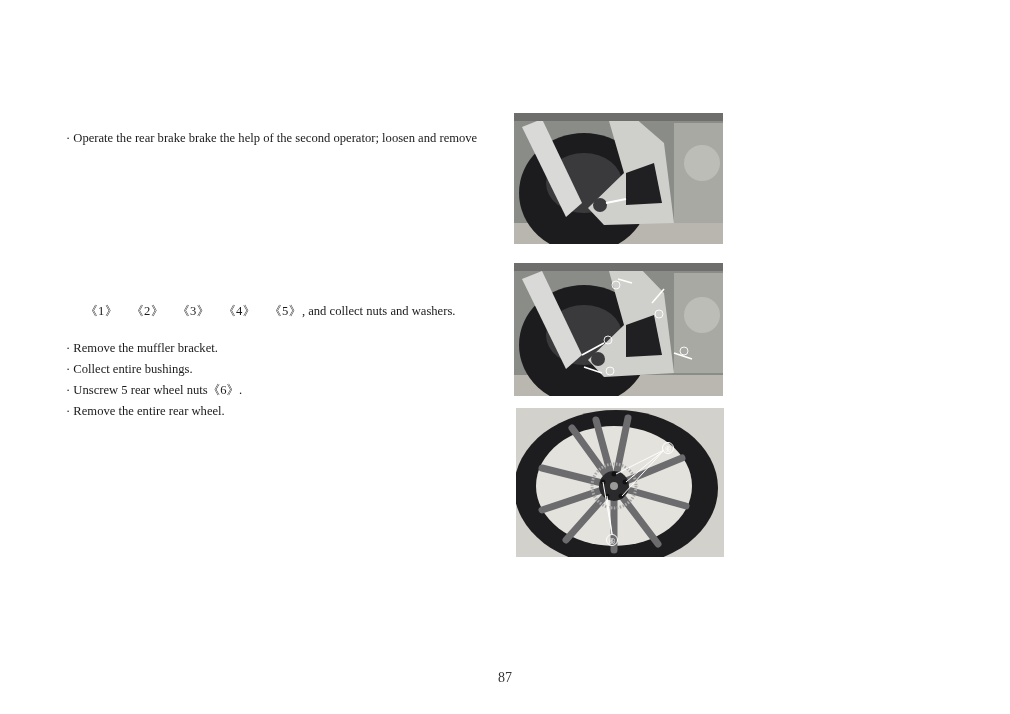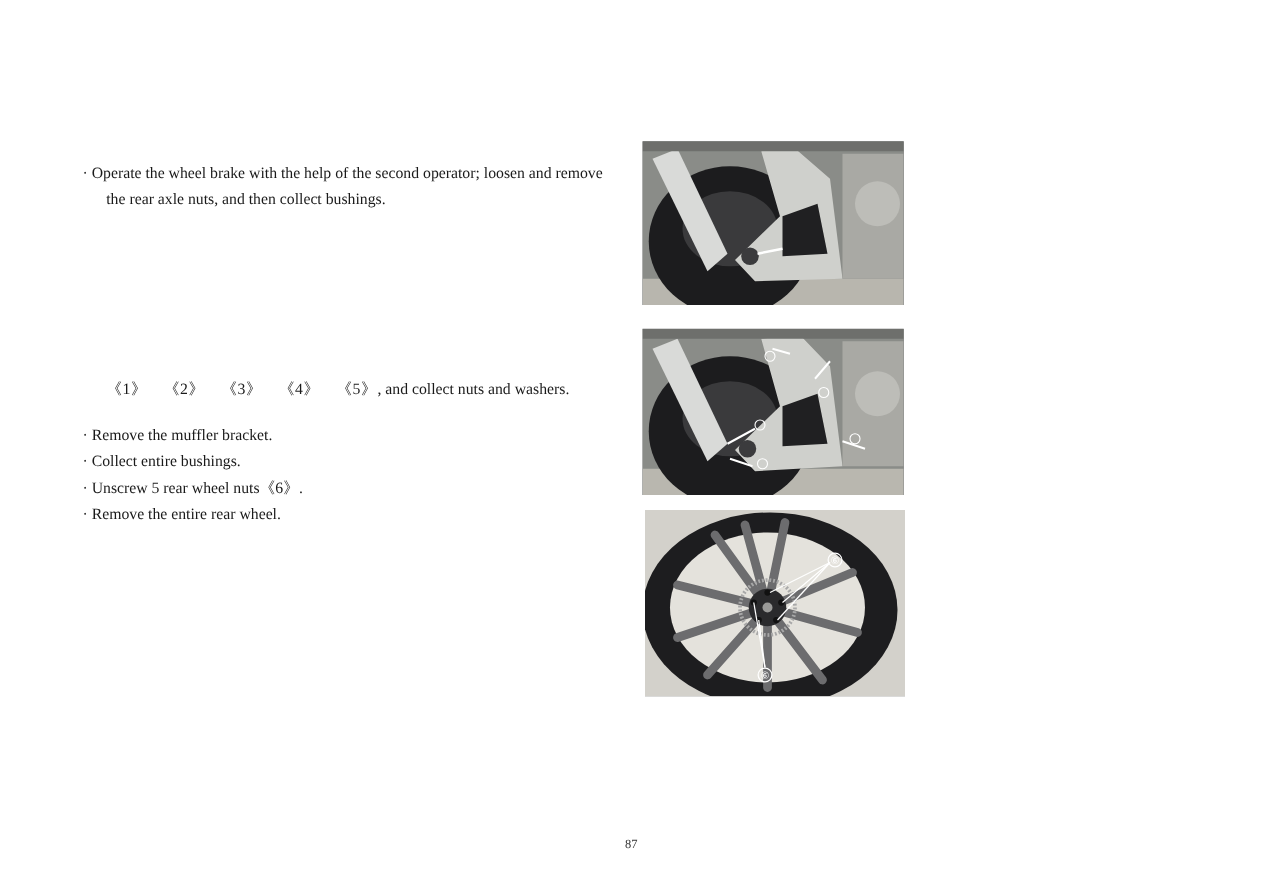--- a/index.html
+++ b/index.html
@@ -25,30 +25,29 @@
       position: absolute;
       overflow: hidden;
       background: #6b6b6b;
     }
     .photo svg { display: block; width: 100%; height: 100%; }
     .page-num {
       position: absolute;
       left: 0; width: 1010px;
       top: 670px;
       text-align: center;
-      font-size: 10px;
+      font-size: 14px;
       color: #333;
     }
   </style>
 </head>
 <body>
 
 <div class="para" style="top:128px;">
-  <span class="line">· Operate the wheel brake with the help of the second operator; loosen and remove</span>
-  <span class="line indent">the rear axle nuts, and then collect bushings.</span>
+  <span class="line">· Operate the rear brake brake the help of the second operator; loosen and remove</span>
 </div>
 
 <div class="para" style="top:301px;">
   <span class="line indent refs">
     <span>《1》</span><span>《2》</span><span>《3》</span><span>《4》</span><span style="margin-right:0">《5》</span><span style="margin-right:16px;letter-spacing:0">, and collect nuts and washers.</span>
   </span>
   <span class="line" style="margin-top:16px">· Remove the muffler bracket.</span>
   <span class="line">· Collect entire bushings.</span>
   <span class="line">· Unscrew 5 rear wheel nuts《6》.</span>
   <span class="line">· Remove the entire rear wheel.</span>

